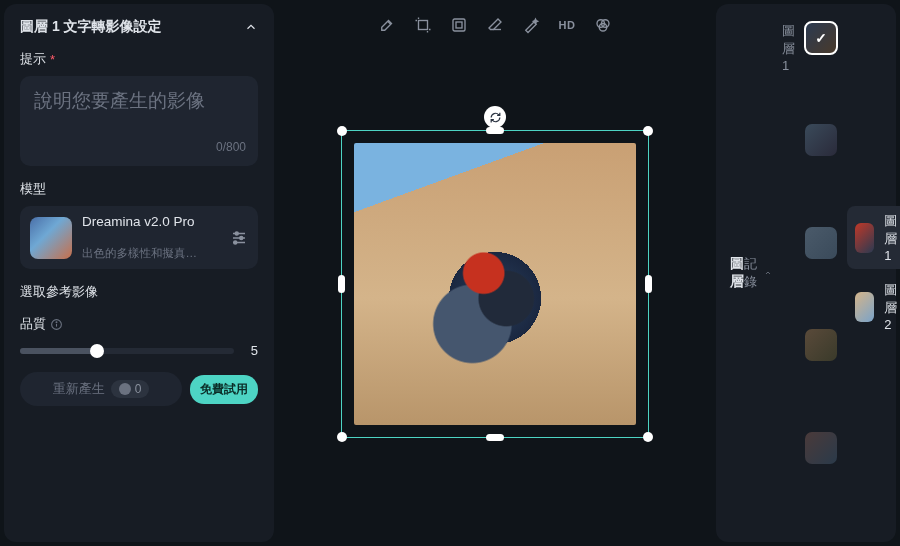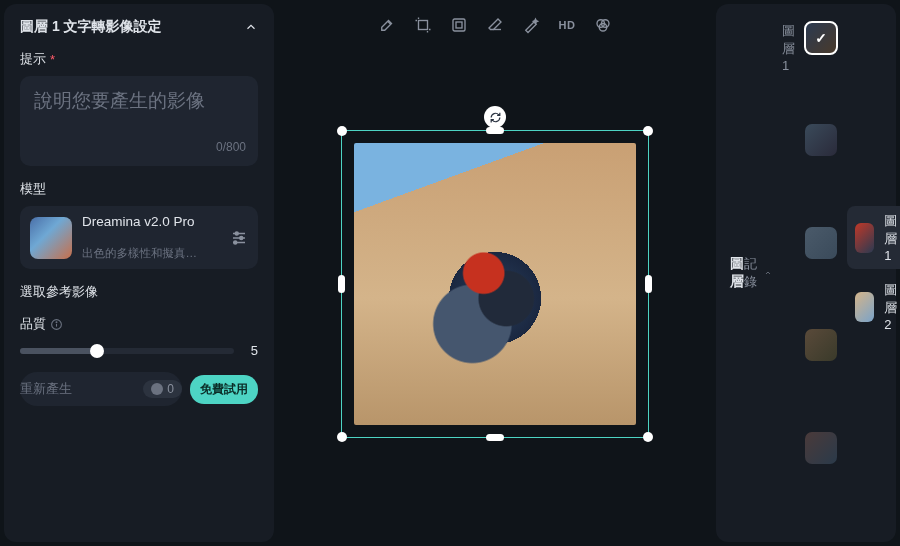--- a/index.html
+++ b/index.html
@@ -28,21 +28,21 @@
   .ref-box{border:1px dashed var(--border);border-radius:10px;height:52px;display:flex;align-items:center;justify-content:center;gap:8px;color:var(--text-dim);font-size:13px}
   .img-plus-ic{width:18px;height:18px}
   .quality-row{display:flex;align-items:center;gap:4px}
   .info-ic{width:13px;height:13px;color:var(--text-muted)}
   .slider-row{display:flex;align-items:center;gap:10px}
   .slider{flex:1;height:6px;background:var(--panel3);border-radius:3px;position:relative}
   .slider-fill{position:absolute;left:0;top:0;bottom:0;width:36%;background:#4a5260;border-radius:3px}
   .slider-thumb{position:absolute;left:36%;top:50%;transform:translate(-50%,-50%);width:14px;height:14px;border-radius:50%;background:#fff}
   .slider-val{width:14px;text-align:right}
   .regen-row{display:flex;align-items:center;gap:8px}
-  .regen-btn{flex:1;background:var(--panel2);border-radius:18px;height:34px;display:flex;align-items:center;justify-content:space-between;gap:6px;color:var(--text-muted);font-size:13px}
+  .regen-btn{flex:1;background:var(--panel2);border-radius:18px;height:34px;display:flex;align-items:center;justify-content:center;gap:6px;color:var(--text-muted);font-size:13px}
   .regen-badge{background:#2c333f;border-radius:10px;padding:2px 8px;font-size:12px;color:var(--text-dim);display:flex;align-items:center;gap:4px}
   .credit-ic{width:12px;height:12px;border-radius:50%;background:var(--text-muted)}
   .trial-btn{background:var(--accent);color:#0b2c27;border-radius:14px;font-size:12px;font-weight:600;padding:6px 10px}
   
   .center{flex:1;position:relative}
   .toolbar{position:absolute;top:10px;left:50%;transform:translateX(-50%);display:flex;gap:6px;align-items:center}
   .tool{width:30px;height:30px;border-radius:8px;display:flex;align-items:center;justify-content:center;color:var(--text-dim);cursor:pointer}
   .tool svg{width:18px;height:18px}
   .tool-hd{font-size:11px;font-weight:700;letter-spacing:.5px}
   .canvas-wrap{position:absolute;top:130px;left:50%;transform:translateX(-50%);width:308px;height:308px}

